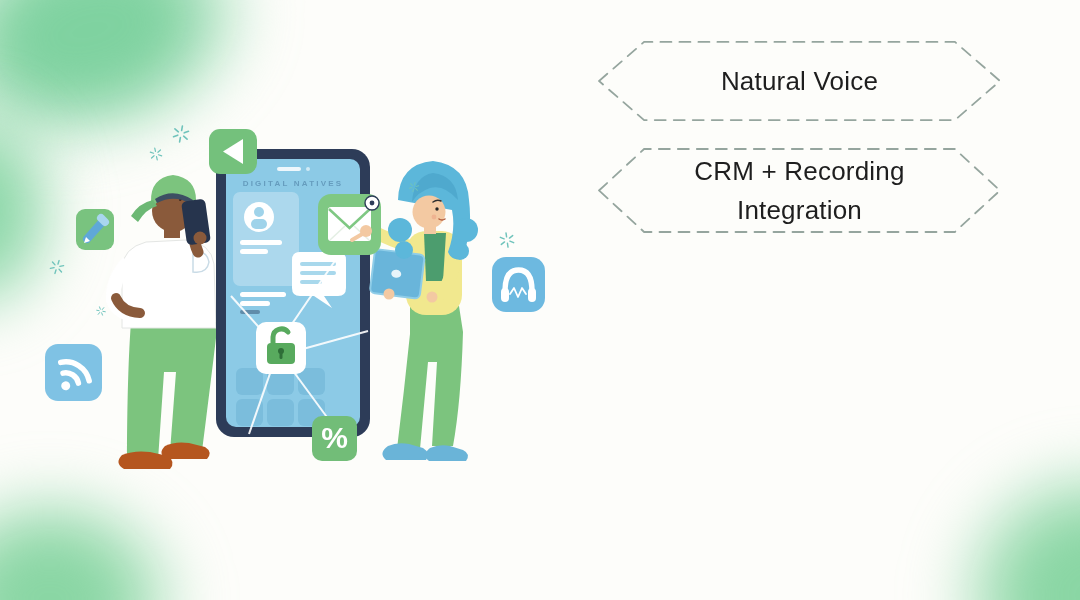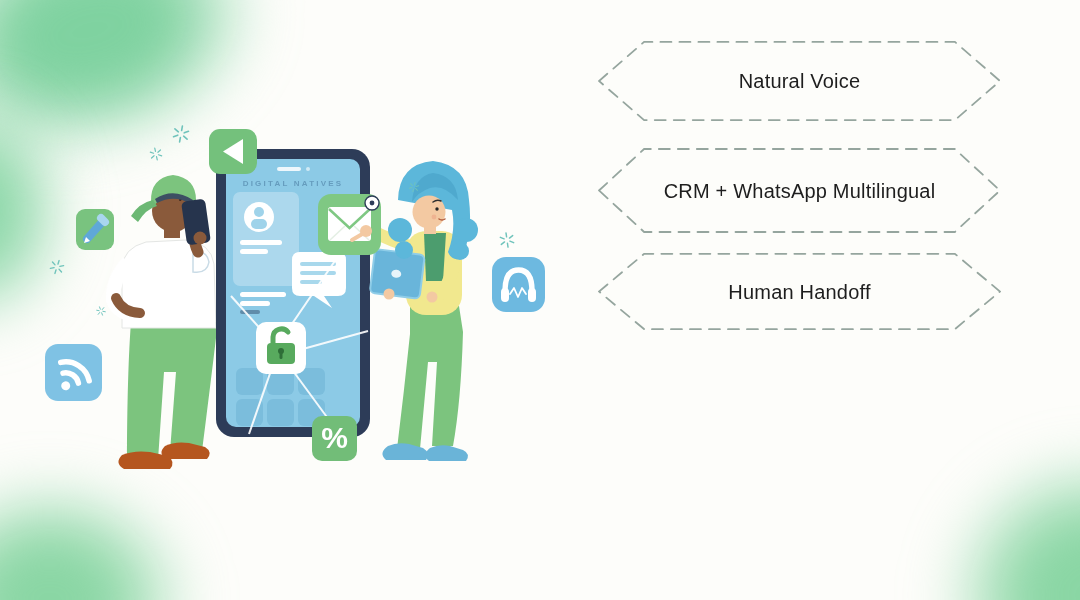--- a/index.html
+++ b/index.html
@@ -25,21 +25,21 @@
   .feature  { position:relative; width:403px; }
   .feature:nth-child(1) { margin-top:40px; height:82px; }
   .feature:nth-child(2) { margin-top:25px; height:87px; }
   .feature:nth-child(3) { margin-top:18px; height:79px; }
   .feature:nth-child(4) { margin-top:27px; height:79px; }
   .feature:nth-child(5) { margin-top:25px; height:79px; }
   .hex { position:absolute; inset:0; width:100%; height:100%; }
   .hex polygon { fill:none; stroke:#95a59e; stroke-width:1.8; stroke-dasharray:11 8;
                  vector-effect:non-scaling-stroke; stroke-linecap:round; }
   .feature-label { position:absolute; inset:0; display:flex; align-items:center; justify-content:center;
-                   text-align:center; padding:0 56px; font-size:20px; font-weight:500;
+                   text-align:center; padding:0 56px; font-size:26px; font-weight:500;
                    color:#1e1e1e; line-height:1.5; letter-spacing:.2px; }
 </style>
 </head>
 <body>
 
 <div class="canvas">
 
   <div class="blob blob-tl"></div>
   <div class="blob blob-l"></div>
   <div class="blob blob-bl"></div>
@@ -238,25 +238,19 @@
         <polygon points="1,43 46,2 356,2 401,43 356,84 46,84"></polygon>
       </svg>
       <div class="feature-label">Natural Voice</div>
     </div>
 
 
     <div class="feature">
       <svg class="hex" viewBox="0 0 402 86" preserveAspectRatio="none">
         <polygon points="1,43 46,2 356,2 401,43 356,84 46,84"></polygon>
       </svg>
-      <div class="feature-label">CRM + WhatsApp Multilingual</div>
+      <div class="feature-label">CRM + Recording Integration</div>
     </div>
 
-    <div class="feature">
-      <svg class="hex" viewBox="0 0 402 86" preserveAspectRatio="none">
-        <polygon points="1,43 46,2 356,2 401,43 356,84 46,84"></polygon>
-      </svg>
-      <div class="feature-label">Human Handoff</div>
-    </div>
 
 
   </div>
 </div>
 
 </body></html>

